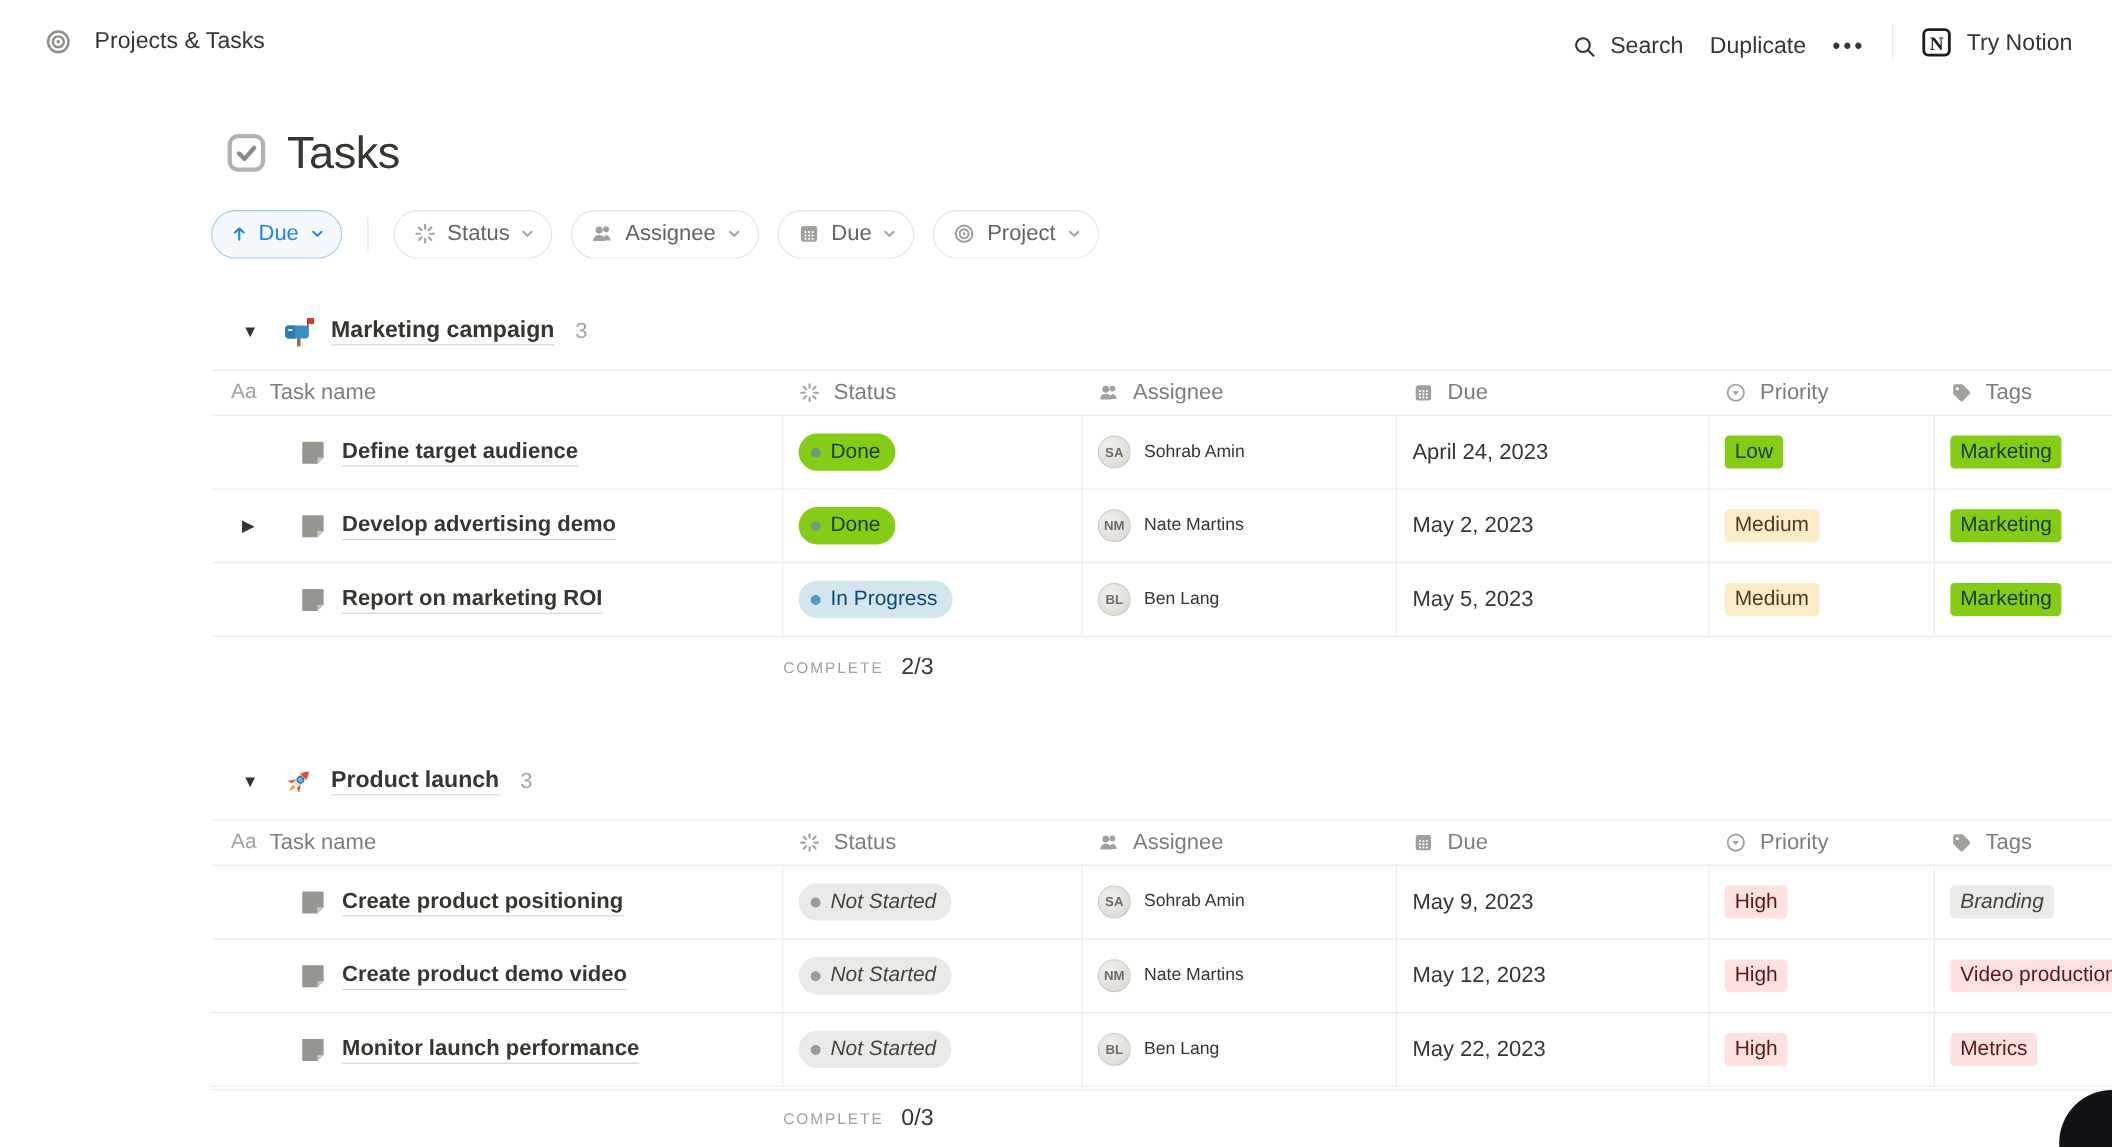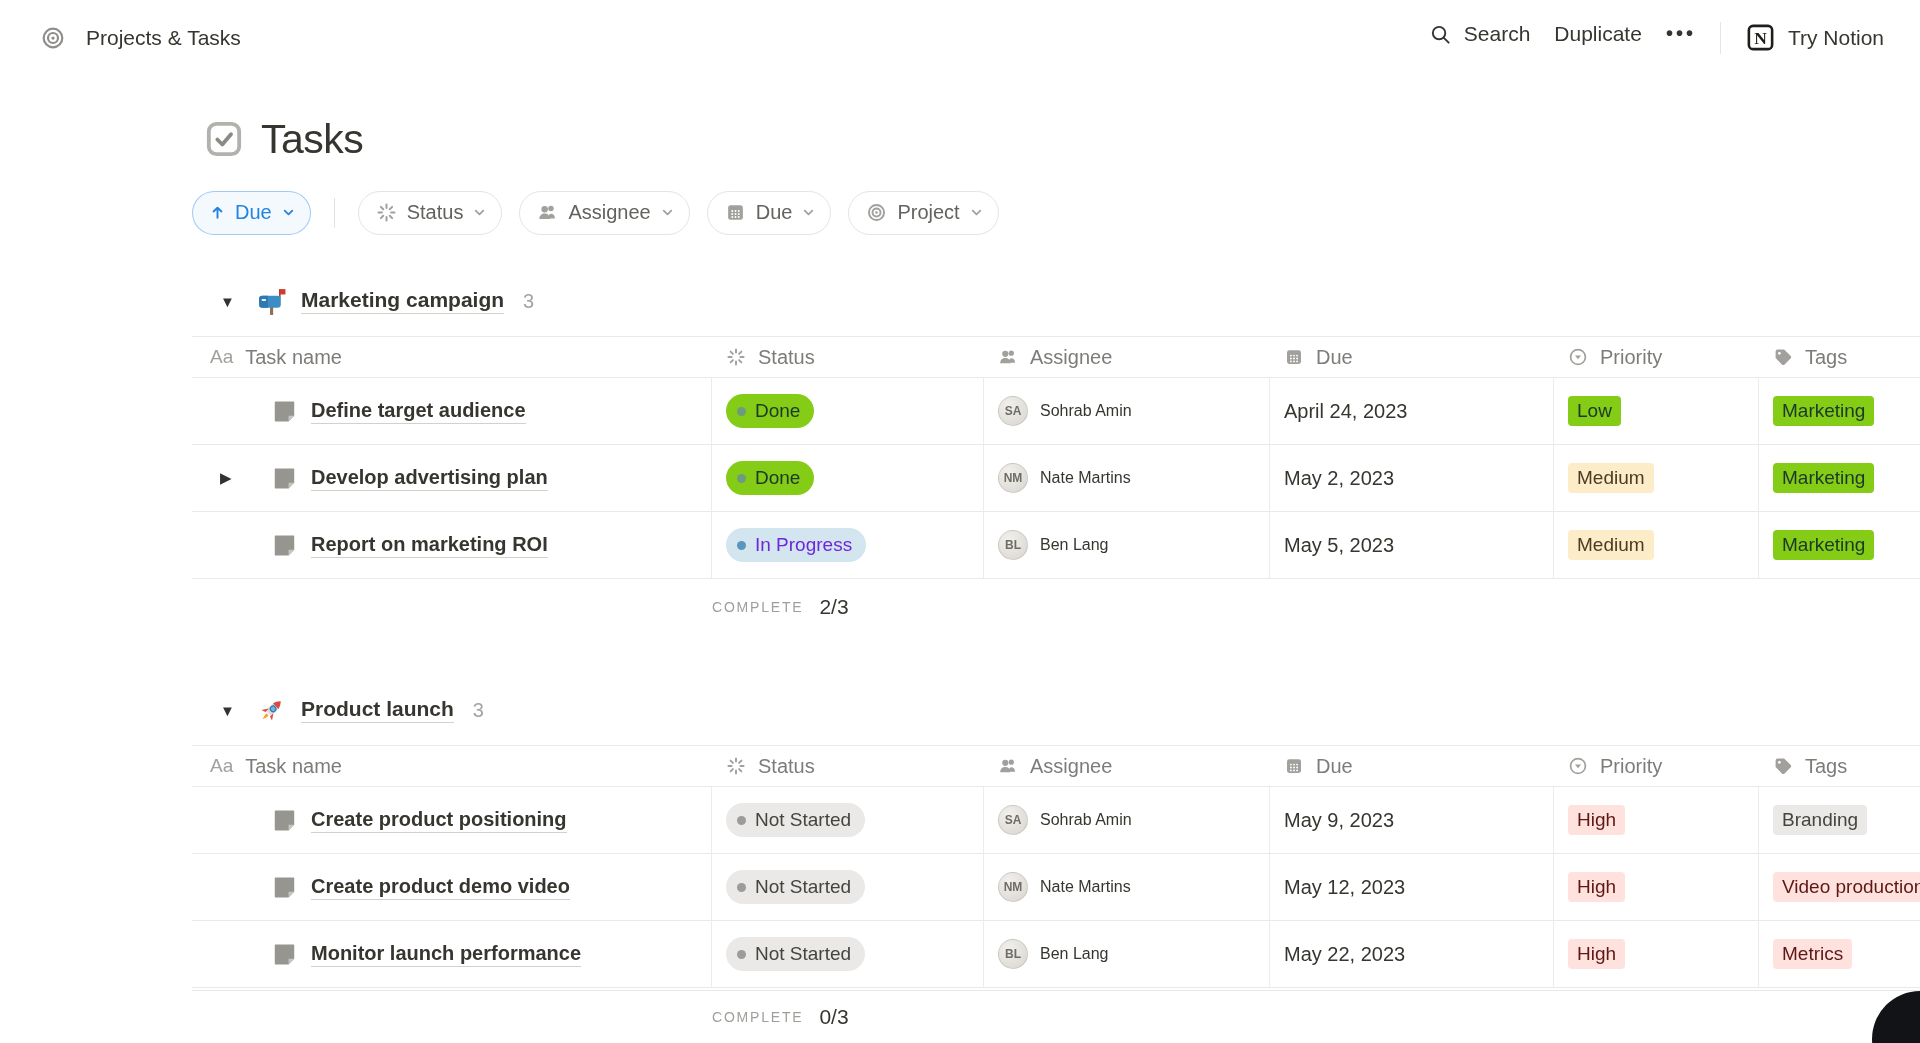--- a/index.html
+++ b/index.html
@@ -5,21 +5,21 @@
   * { margin:0; padding:0; box-sizing:border-box; }
   html,body { width:1920px; height:1043px; overflow:hidden; background:#fff;
     font-family:"Liberation Sans", sans-serif; color:#37352F; }
   .page { position:relative; width:1920px; height:1043px; }
 
   
   .topbar { height:76px; display:flex; align-items:center; justify-content:space-between;
     padding:0 36px 0 40px; }
   .crumb { display:flex; align-items:center; gap:20px; cursor:pointer; }
   .crumb-label { font-size:21px; }
-  .topbar-right { display:flex; align-items:flex-start; gap:24px; font-size:21px; }
+  .topbar-right { display:flex; align-items:flex-end; gap:24px; font-size:21px; }
   .tb-item { display:flex; align-items:center; gap:12px; cursor:pointer; }
   .tb-more { font-size:20px; letter-spacing:3px; font-weight:700; }
   .tb-divider { width:1px; height:32px; background:#E6E5E3; }
 
   
   .title-row { margin:34px 0 0 192px; height:58px; display:flex; align-items:center; gap:17px; padding-left:12px; }
   .title-row h1 { font-size:41px; font-weight:400; letter-spacing:-0.5px; color:#37352F; }
 
   
   .filter-row { margin:22px 0 0 192px; height:45px; display:flex; align-items:center; gap:17px; }
@@ -68,22 +68,22 @@
   .avatar { width:30px; height:30px; border-radius:50%; flex:none;
     background:radial-gradient(circle at 35% 30%, #F2F0EC, #D8D5CF); border:1px solid rgba(0,0,0,0.10);
     display:flex; align-items:center; justify-content:center; font-size:12px; font-weight:700; color:#6E6C67;
     margin-right:12px; }
   .person-name { font-size:16px; white-space:nowrap; }
   .due-text { font-size:20px; white-space:nowrap; }
   .tag { display:inline-block; border-radius:4px; padding:4px 9px; font-size:19px; white-space:nowrap; cursor:pointer; }
 
   
   .c-green { background:#84cc16; color:#1C3829; }
-  .c-blue  { background:#D3E5EF; color:#6d28d9; }
-  .c-gray  { background:#EAE9E7; color:#46443F; }
+  .c-blue  { background:#D3E5EF; color:#0c4a6e; }
+  .c-gray  { background:#EAE9E7; color:#46443F;font-style:italic; }
   .c-yellow{ background:#FDECC8; color:#4D3A22; }
   .c-red   { background:#FFE2DD; color:#5D1715; }
   .dot-green { background:#6C9B7D; }
   .dot-blue  { background:#5B97BD; }
   .dot-gray  { background:#9C9B98; }
 
   
   .calc-row { height:56px; }
   .calc-cell { grid-column:2; display:flex; align-items:center; justify-content:flex-start; gap:16px;
     padding-right:14px; cursor:pointer; }
@@ -370,21 +370,21 @@
     <div class="cell task-cell">
       <span class="toggle-slot">
         <span class="tri">▶</span>
       </span>
       <span class="pageicon">
         <svg width="27" height="27" viewBox="0 0 20 20">
             <path d="M3.4 2.6 h13.2 a.6.6 0 0 1 .6.6 v10 l-4.2 4.2 H3.4 a.6.6 0 0 1 -.6-.6 V3.2 a.6.6 0 0 1 .6-.6 Z" fill="#97958F"></path>
             <path d="M17.2 13.2 l-4.2 4.2 v-4.2 z" fill="#C8C6C1"></path>
           </svg>
       </span>
-      <span class="task-name">Develop advertising plan</span>
+      <span class="task-name">Develop advertising demo</span>
     </div>
     <div class="cell">
       <span class="status-pill c-green">
         <span class="dot dot-green"></span>
         <span>Done</span>
       </span>
     </div>
     <div class="cell">
       <span class="avatar">NM</span>
       <span class="person-name">Nate Martins</span>

